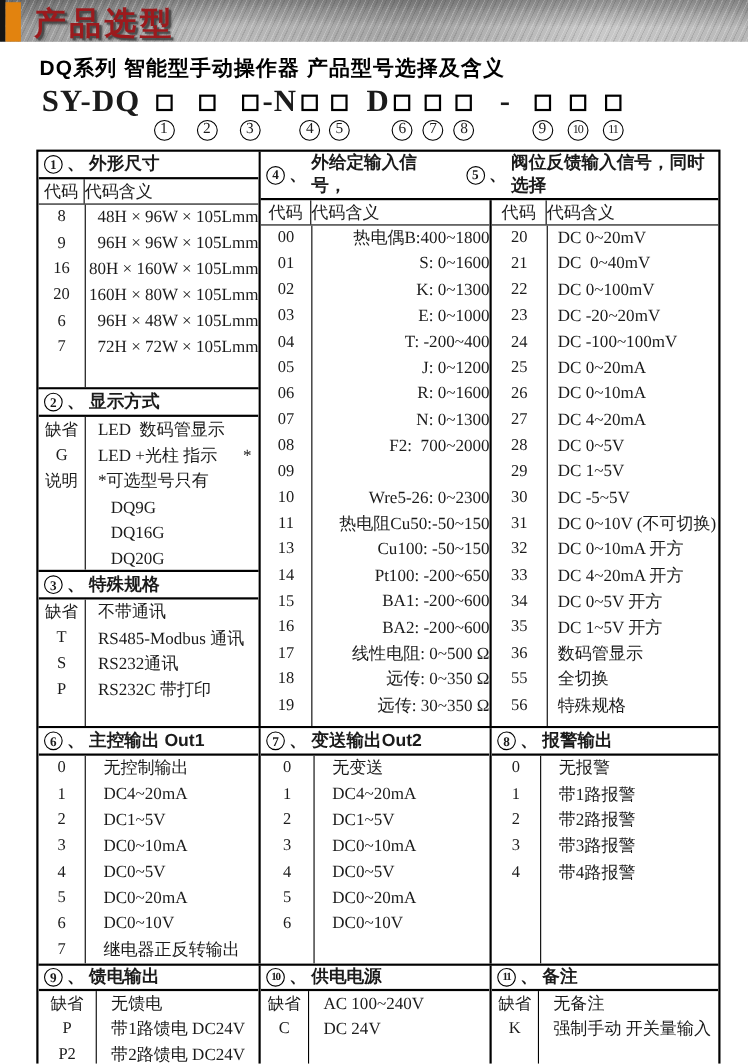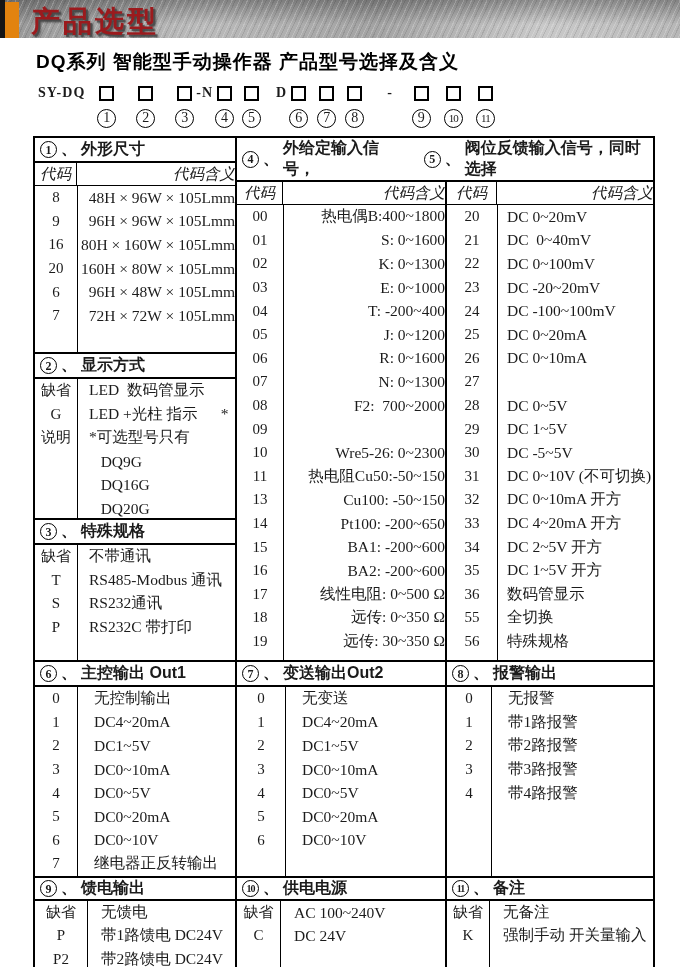--- a/index.html
+++ b/index.html
@@ -23,21 +23,21 @@
     font-family:"Liberation Sans","DejaVu Sans",sans-serif;font-weight:bold;font-size:29px;
     color:#9c1a1d;letter-spacing:3px;text-shadow:2px 2px 1px rgba(70,70,70,.9), 3px 3px 2px rgba(0,0,0,.35);
   }
   
   .heading{
     margin:11px 0 0 36px;font-family:"Liberation Sans","DejaVu Sans",sans-serif;
     font-weight:bold;font-size:19px;letter-spacing:1px;color:#000;
   }
   .model{display:flex;align-items:flex-start;margin:5px 0 6px 38px;height:50px;}
   .mtoken{display:flex;flex-direction:column;align-items:center;}
-  .mslot{height:26px;display:flex;align-items:center;font-weight:bold;font-size:14px;letter-spacing:1px;}
+  .mslot{height:26px;display:flex;align-items:center;font-weight:bold;font-size:28px;letter-spacing:1px;}
   .mbox{width:15px;height:15px;border:2px solid #000;background:#fff;}
   .mnum{height:20px;margin-top:2px;display:flex;align-items:center;justify-content:center;}
   .circ2{width:19px;height:19px;border:1.2px solid #000;border-radius:50%;display:flex;align-items:center;justify-content:center;font-size:14px;line-height:1;}
   .circ2.two{font-size:11px;letter-spacing:-1px;}
   .mtoken:nth-child(1){margin-right:12px;} .mtoken:nth-child(2){margin-right:20px;}
   .mtoken:nth-child(3){margin-right:20px;} .mtoken:nth-child(4){margin-right:2px;}
   .mtoken:nth-child(5){margin-right:2px;}  .mtoken:nth-child(6){margin-right:8px;}
   .mtoken:nth-child(7){margin-right:15px;} .mtoken:nth-child(8){margin-right:2px;}
   .mtoken:nth-child(9){margin-right:9px;}  .mtoken:nth-child(10){margin-right:9px;}
   .mtoken:nth-child(11){margin-right:23px;}.mtoken:nth-child(12){margin-right:19px;}
@@ -48,23 +48,23 @@
   .left-stack{border-right:2px solid #000;display:flex;flex-direction:column;height:100%;}
   .section{display:flex;flex-direction:column;overflow:hidden;}
   .left-stack .section + .section{border-top:2px solid #000;}
   .sec-title{
     flex:0 0 25px;display:flex;align-items:center;gap:4px;padding-left:5px;
     font-family:"Liberation Sans","DejaVu Sans",sans-serif;font-weight:bold;font-size:16px;
     border-bottom:2px solid #000;background:#fff;
   }
   .circ{width:17px;height:17px;border:1.2px solid #000;border-radius:50%;display:inline-flex;align-items:center;justify-content:center;font-size:12px;line-height:1;font-family:"Liberation Serif",serif;font-weight:bold;flex:none;}
   .circ.two{font-size:10px;letter-spacing:-1px;}
-  .colhead{flex:0 0 23px;display:flex;align-items:center;border-bottom:1px solid #000;font-style:italic;}
+  .colhead{flex:0 0 23px;display:flex;align-items:center;border-bottom:1px solid #000;}
   .colhead .code{width:var(--cw);text-align:center;border-right:1px solid #000;align-self:stretch;display:flex;align-items:center;justify-content:center;}
-  .colhead .meaning{flex:1;text-align:right;}
+  .colhead .meaning{flex:1;text-align:left;}
   .sec-rows{flex:1 1 auto;position:relative;display:flex;flex-direction:column;overflow:hidden;}
   .sec-rows::before{content:"";position:absolute;left:var(--cw);top:0;bottom:0;width:1px;background:#000;}
   .trow{flex:0 0 23.6px;display:flex;align-items:center;}
   .trow .code{width:var(--cw);text-align:center;font-size:15px;}
   .trow .meaning{flex:1;white-space:pre;padding-left:12px;}
   .center-meaning .trow .meaning{text-align:right;padding-left:0;}
   .s1{--cw:42px;} .s2{--cw:42px;} .s3{--cw:42px;}
   .s4{--cw:46px;} .s5{--cw:50px;}
   .s6{--cw:42px;} .s7{--cw:48px;} .s8{--cw:44px;}
   .s9{--cw:52px;} .s10{--cw:43px;} .s11{--cw:42px;}
@@ -442,20 +442,21 @@
                 <div class="trow">
                   <div class="code">25</div>
                   <div class="meaning">DC 0~20mA</div>
                 </div>
                 <div class="trow">
                   <div class="code">26</div>
                   <div class="meaning">DC 0~10mA</div>
                 </div>
                 <div class="trow">
                   <div class="code">27</div>
+                  <div class="meaning">DC 4~20mA</div>
                 </div>
                 <div class="trow">
                   <div class="code">28</div>
                   <div class="meaning">DC 0~5V</div>
                 </div>
                 <div class="trow">
                   <div class="code">29</div>
                   <div class="meaning">DC 1~5V</div>
                 </div>
                 <div class="trow">
@@ -469,21 +470,21 @@
                 <div class="trow">
                   <div class="code">32</div>
                   <div class="meaning">DC 0~10mA 开方</div>
                 </div>
                 <div class="trow">
                   <div class="code">33</div>
                   <div class="meaning">DC 4~20mA 开方</div>
                 </div>
                 <div class="trow">
                   <div class="code">34</div>
-                  <div class="meaning">DC 2~5V 开方</div>
+                  <div class="meaning">DC 0~5V 开方</div>
                 </div>
                 <div class="trow">
                   <div class="code">35</div>
                   <div class="meaning">DC 1~5V 开方</div>
                 </div>
                 <div class="trow">
                   <div class="code">36</div>
                   <div class="meaning">数码管显示</div>
                 </div>
                 <div class="trow">

